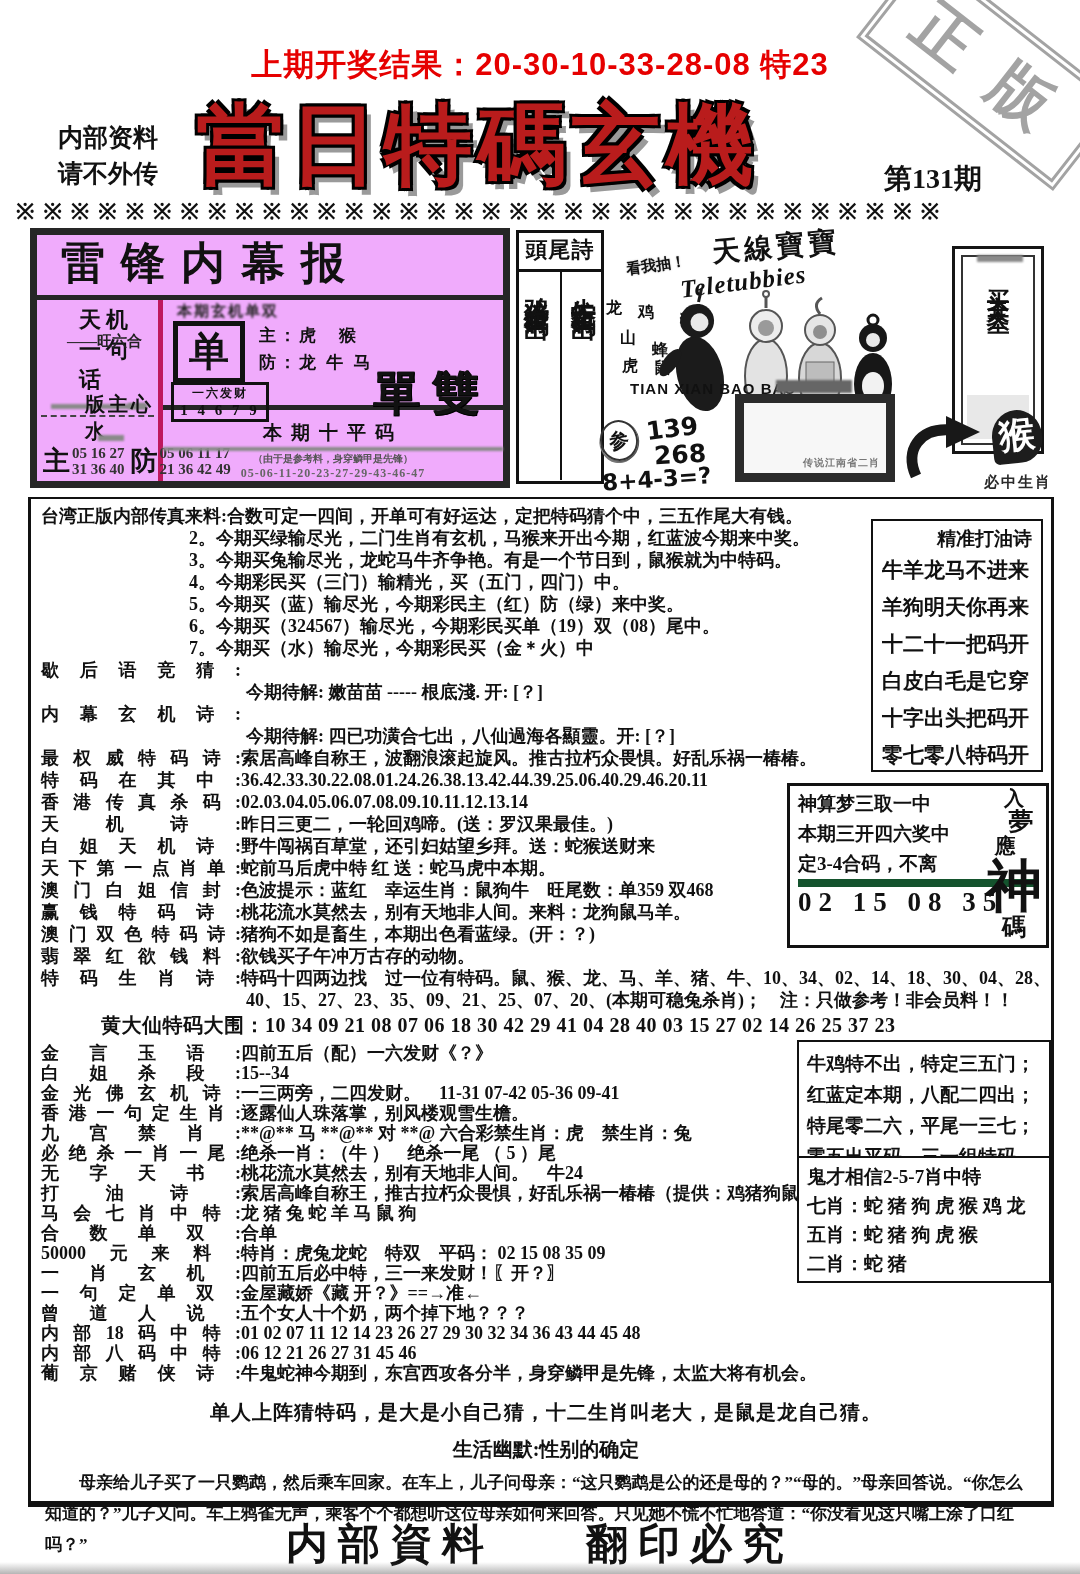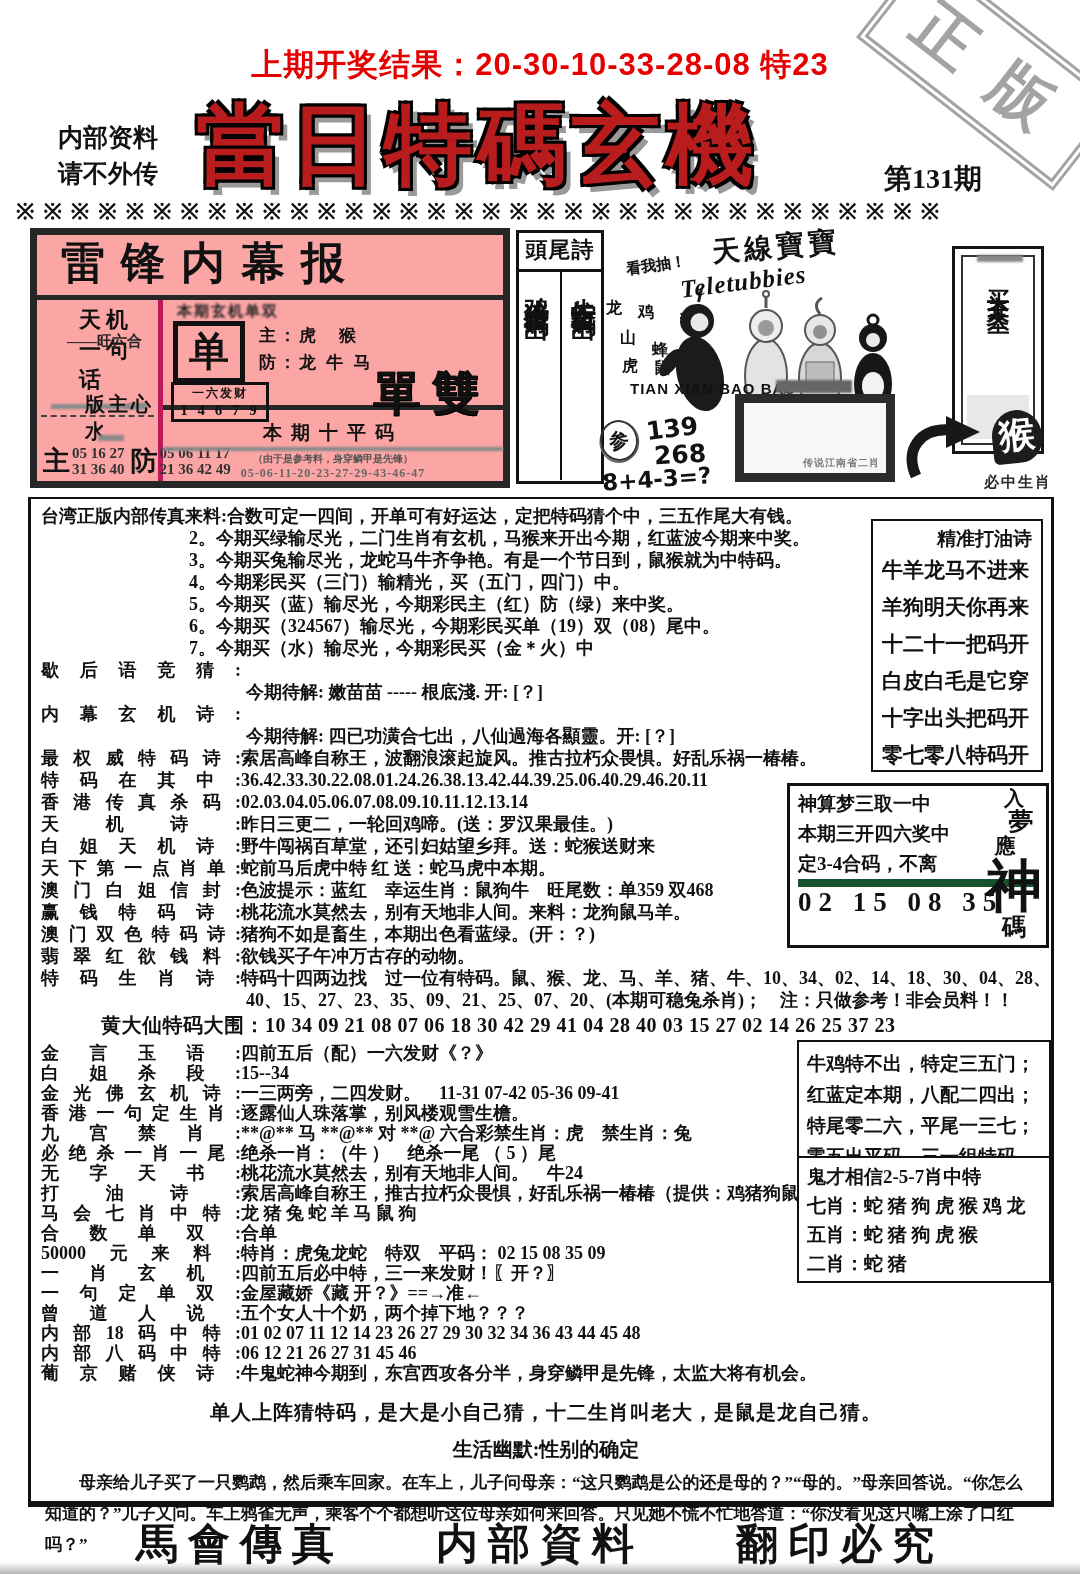--- a/index.html
+++ b/index.html
@@ -16,21 +16,21 @@
     text-shadow:-3px -3px 0 #000,3px -3px 0 #000,-3px 3px 0 #000,3px 3px 0 #000,7px 8px 0 #9a9a9a;}
   .issue{position:absolute;left:884px;top:160px;font-size:28px;font-weight:bold;}
   .stamp{position:absolute;top:14px;right:-34px;width:250px;height:112px;border:9px double #a3a3a3;
          transform:rotate(38deg);display:flex;align-items:center;justify-content:center;
          color:#a3a3a3;font-size:62px;font-weight:bold;letter-spacing:34px;padding-left:20px;box-sizing:border-box;}
   .divider{position:absolute;top:195px;left:16px;width:1050px;font-size:22px;font-weight:bold;
            letter-spacing:9px;white-space:nowrap;overflow:hidden;}
 
   
   .lf{position:absolute;left:30px;top:228px;width:480px;height:260px;border:7px solid #262626;
-      box-sizing:border-box;background:#fca5a5;}
+      box-sizing:border-box;background:#f0abfc;}
   .lf-title{height:60px;line-height:58px;border-bottom:5px solid #262626;font-size:44px;
             font-weight:bold;letter-spacing:16px;padding-left:24px;}
   .lf-body{display:flex;height:181px;}
   .lf-left{width:250px;border-right:5px solid #be185d;position:relative;box-sizing:border-box;}
   .tj{position:absolute;top:5px;left:42px;font-size:22px;font-weight:bold;letter-spacing:5px;}
   .tj-sub{position:absolute;top:32px;right:16px;font-size:15px;font-weight:bold;color:#222;}
   .bb{background:#8a8a8a;filter:blur(1px);}
   .lf-bb1{position:absolute;bottom:72px;left:14px;width:96px;height:5px;}
   .lf-bb2{position:absolute;bottom:72px;right:12px;width:18px;height:6px;}
   .wavy{position:absolute;bottom:64px;left:4px;right:4px;border-top:2px dashed #444;}
@@ -370,19 +370,18 @@
       <div class="l"><span class="lb">内部八码中特:</span><span class="tx">06 12 21 26 27 31 45 46</span></div>
       <div class="l"><span class="lb">葡京赌侠诗:</span><span class="tx">牛鬼蛇神今期到，东宫西攻各分半，身穿鳞甲是先锋，太监大将有机会。</span></div>
     </div>
 
     <div class="ctr1">单人上阵猜特码，是大是小自己猜，十二生肖叫老大，是鼠是龙自己猜。</div>
     <div class="ctr2">生活幽默:性别的确定</div>
     <div class="story">母亲给儿子买了一只鹦鹉，然后乘车回家。在车上，儿子问母亲：“这只鹦鹉是公的还是母的？”“母的。”母亲回答说。“你怎么知道的？”儿子又问。车上鸦雀无声，乘客个个都想听这位母亲如何来回答。只见她不慌不忙地答道：“你没看见这只嘴上涂了口红吗？”</div>
   </div>
 
   <div class="ft">
-    <span>馬會傳真</span>
     <span>内部資料</span>
     <span>翻印必究</span>
   </div>
 
   <div class="scan"></div>
 </div>
 
 </body></html>

